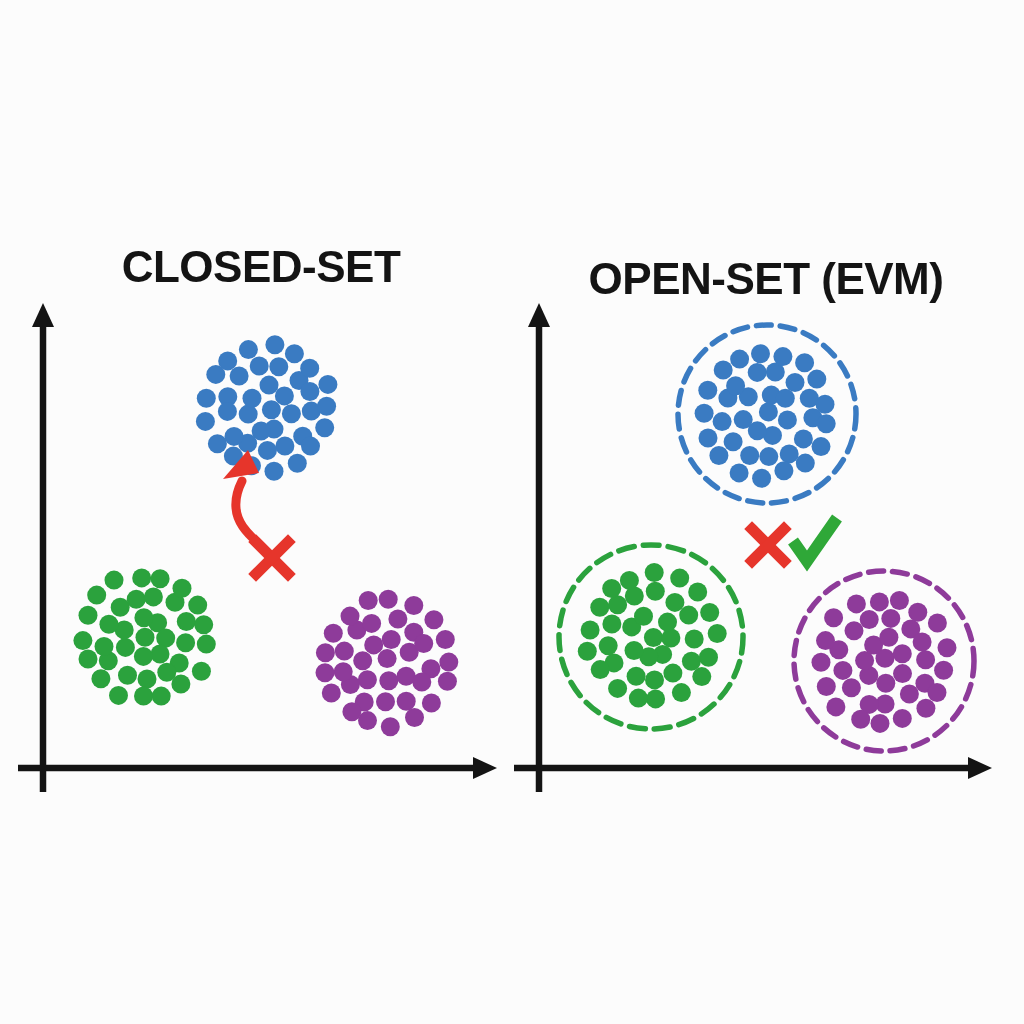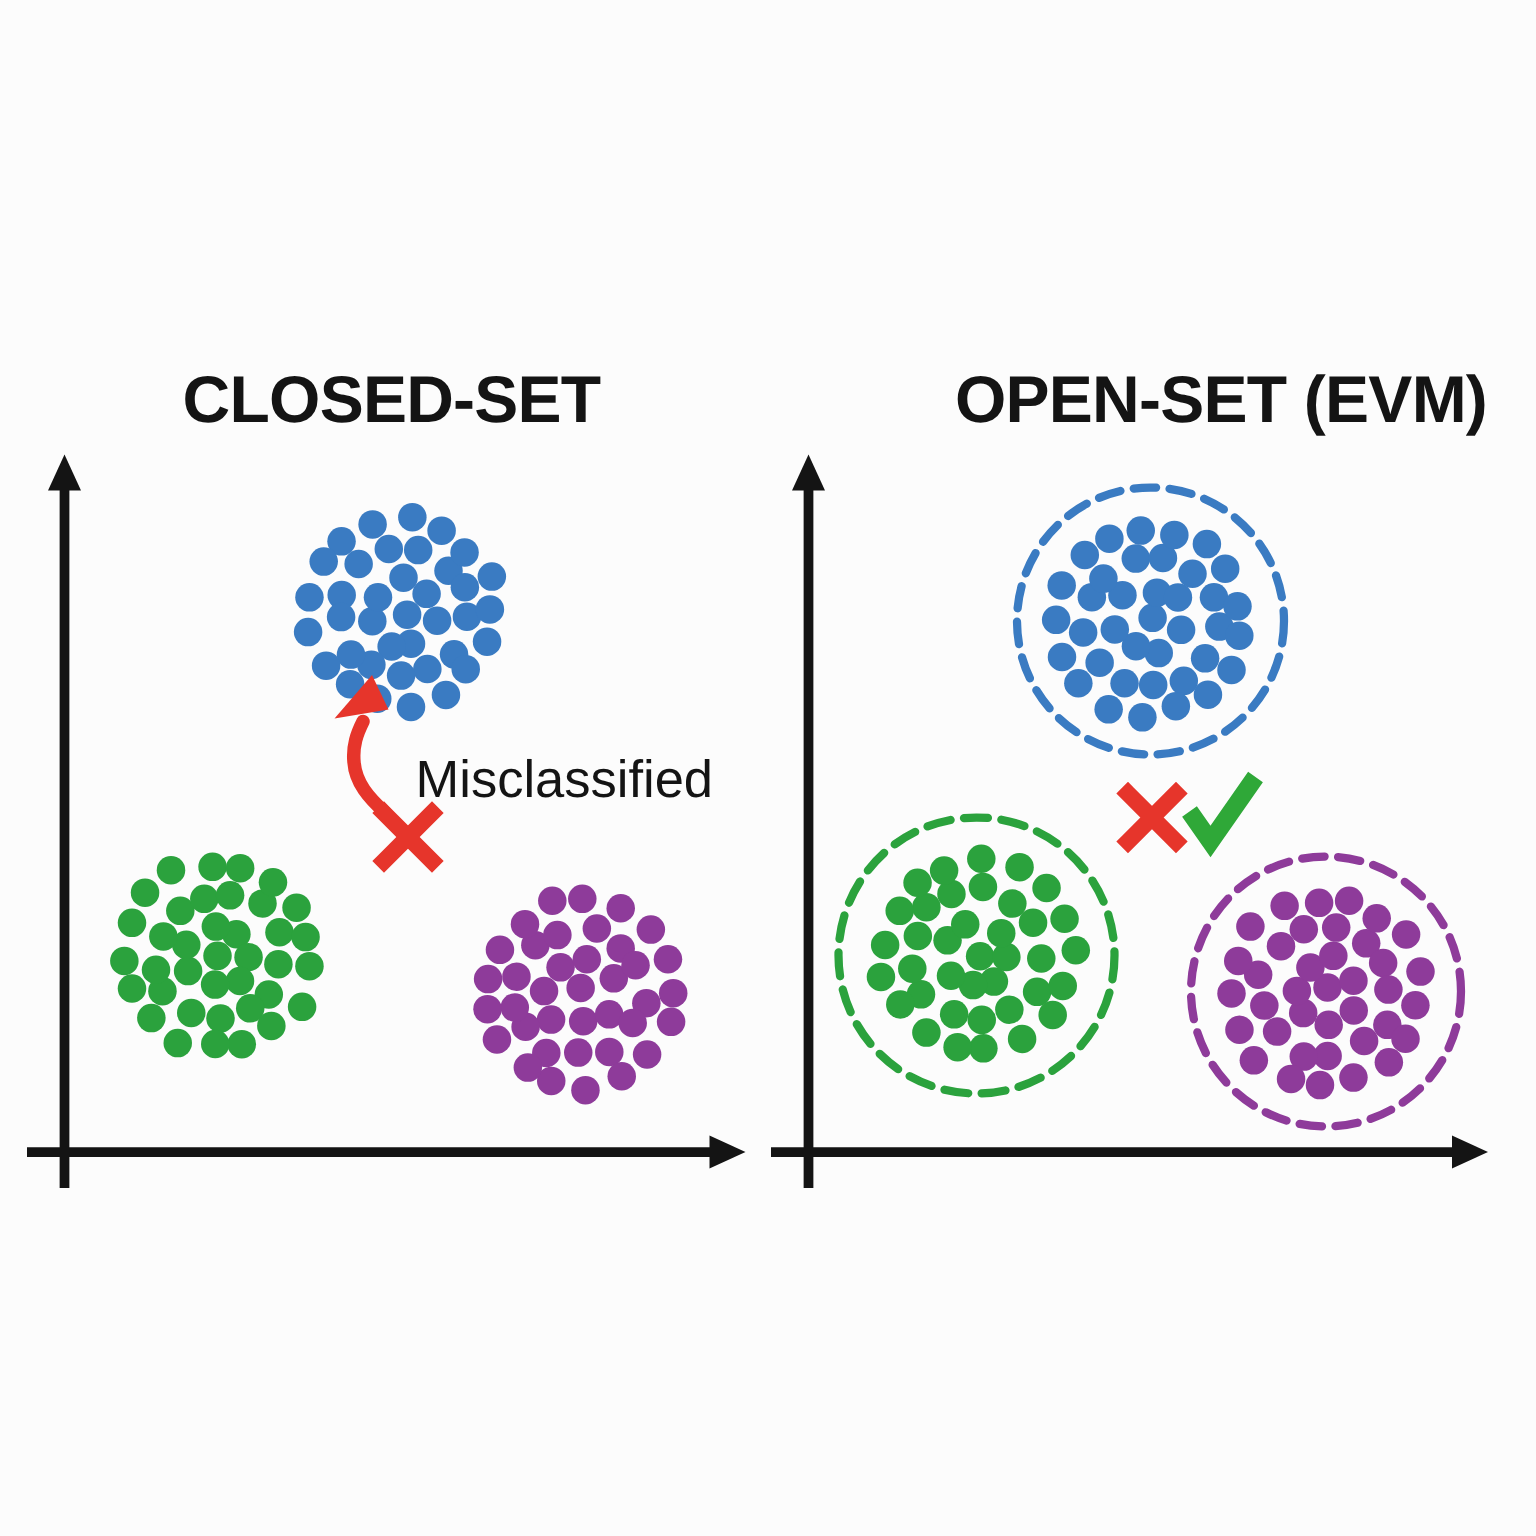--- a/index.html
+++ b/index.html
@@ -300,17 +300,16 @@
       </g>
       <g stroke="#e6352b" stroke-width="11" stroke-linecap="square">
         <line x1="752" y1="529" x2="784" y2="561"></line>
         <line x1="752" y1="561" x2="784" y2="529"></line>
       </g>
       <polyline points="793,541 807,561 837,518" fill="none" stroke="#2fa838" stroke-width="12" stroke-linecap="butt" stroke-linejoin="miter"></polyline>
     </svg>
 
   <div class="panel-title" id="title-0" style="left: 261px; top: 267px;">CLOSED-SET</div>
 
-  <div class="panel-title" id="title-1" style="left: 766px; top: 267px; margin-left: 48px;">OPEN-SET (EVM)</div>
-
-  <div class="annot-label" id="label-0" style="left: 277px; top: 520px;">Misclassified</div>
+  <div class="panel-title" id="title-1" style="left: 766px; top: 279px;">OPEN-SET (EVM)</div>
+
 
 </div>
 
 </body></html>

